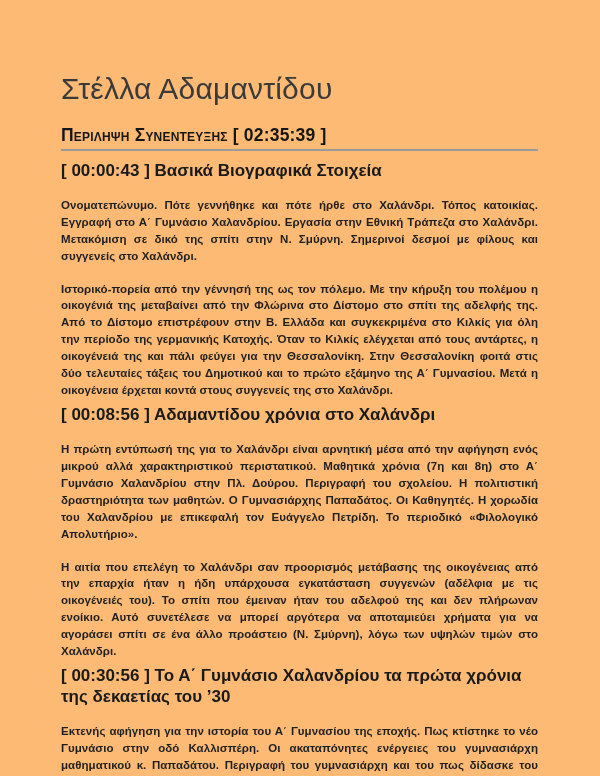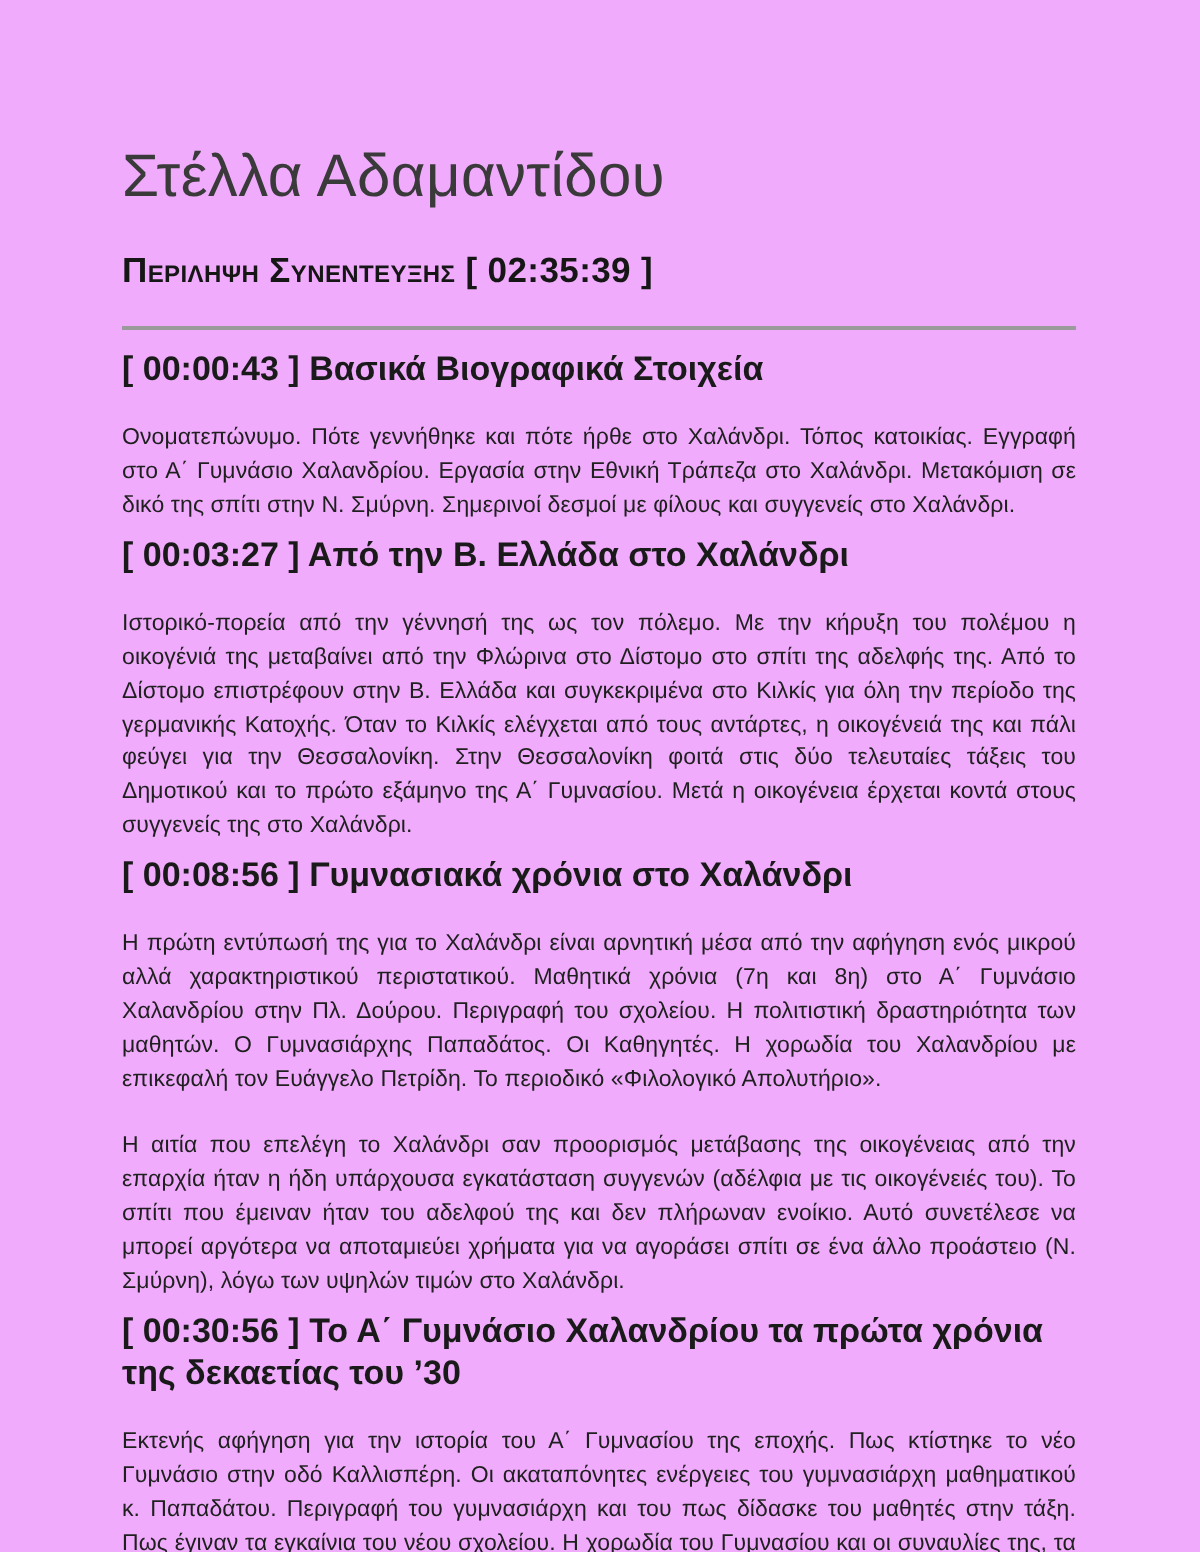--- a/index.html
+++ b/index.html
@@ -1,56 +1,56 @@
 <!DOCTYPE html>
 <html lang="el"><head>
 <meta charset="utf-8">
 <style>
   html, body { margin: 0; padding: 0; background: #e9e9e9; }
   .page {
     position: relative;
     width: 600px;
     height: 776px;
     margin: 0 auto;
-    background: #f0abfc;
+    background: #fdba74;
     box-sizing: border-box;
     padding: 72px 62px 0 61px;
     overflow: hidden;
     font-family: "Liberation Sans", sans-serif;
     color: #1f1f1f;
   }
   .doc-title {
     font-size: 30px;
     font-weight: 400;
     color: #3a3a3a;
     line-height: 1.15;
     margin: 0 0 18px 0;
     letter-spacing: 0.2px;
   }
   .summary-heading {
     font-size: 17.5px;
     font-weight: 700;
     color: #161616;
     line-height: 1.15;
-    padding-bottom: 18px;
+    padding-bottom: 4px;
     border-bottom: 2px solid #9a9a9a;
     margin: 0 0 9px 0;
     letter-spacing: 0.2px;
   }
   .summary-heading .sc { font-variant: small-caps; }
   .section-heading {
     font-size: 17px;
     font-weight: 700;
     color: #1a1a1a;
     line-height: 1.25;
     margin: 5px 0 5px 0;
   }
   .section-body {
     font-size: 11.5px;
-    font-weight: 400;
+    font-weight: 700;
     color: #1f1f1f;
     line-height: 16.9px;
     text-align: justify;
     margin: 16px 0 5px 0;
     letter-spacing: 0.05px;
   }
 </style>
 </head>
 <body>
 
@@ -65,31 +65,27 @@
 
   <div class="section">
     <h2 class="section-heading">
       <span>[ 00:00:43 ]</span>
       <span>Βασικά Βιογραφικά Στοιχεία</span>
     </h2>
     <p class="section-body">Ονοματεπώνυμο. Πότε γεννήθηκε και πότε ήρθε στο Χαλάνδρι. Τόπος κατοικίας. Εγγραφή στο Α΄ Γυμνάσιο Χαλανδρίου. Εργασία στην Εθνική Τράπεζα στο Χαλάνδρι. Μετακόμιση σε δικό της σπίτι στην Ν. Σμύρνη. Σημερινοί δεσμοί με φίλους και συγγενείς στο Χαλάνδρι.</p>
   </div>
 
   <div class="section">
-    <h2 class="section-heading">
-      <span>[ 00:03:27 ]</span>
-      <span>Από την Β. Ελλάδα στο Χαλάνδρι</span>
-    </h2>
     <p class="section-body">Ιστορικό-πορεία από την γέννησή της ως τον πόλεμο. Με την κήρυξη του πολέμου η οικογένιά της μεταβαίνει από την Φλώρινα στο Δίστομο στο σπίτι της αδελφής της. Από το Δίστομο επιστρέφουν στην Β. Ελλάδα και συγκεκριμένα στο Κιλκίς για όλη την περίοδο της γερμανικής Κατοχής. Όταν το Κιλκίς ελέγχεται από τους αντάρτες, η οικογένειά της και πάλι φεύγει για την Θεσσαλονίκη. Στην Θεσσαλονίκη φοιτά στις δύο τελευταίες τάξεις του Δημοτικού και το πρώτο εξάμηνο της Α΄ Γυμνασίου. Μετά η οικογένεια έρχεται κοντά στους συγγενείς της στο Χαλάνδρι.</p>
   </div>
 
   <div class="section">
     <h2 class="section-heading">
       <span>[ 00:08:56 ]</span>
-      <span>Γυμνασιακά χρόνια στο Χαλάνδρι</span>
+      <span>Αδαμαντίδου χρόνια στο Χαλάνδρι</span>
     </h2>
     <p class="section-body">Η πρώτη εντύπωσή της για το Χαλάνδρι είναι αρνητική μέσα από την αφήγηση ενός μικρού αλλά χαρακτηριστικού περιστατικού. Μαθητικά χρόνια (7η και 8η) στο Α΄ Γυμνάσιο Χαλανδρίου στην Πλ. Δούρου. Περιγραφή του σχολείου. Η πολιτιστική δραστηριότητα των μαθητών. Ο Γυμνασιάρχης Παπαδάτος. Οι Καθηγητές. Η χορωδία του Χαλανδρίου με επικεφαλή τον Ευάγγελο Πετρίδη. Το περιοδικό «Φιλολογικό Απολυτήριο».</p>
   </div>
 
   <div class="section">
     <p class="section-body">Η αιτία που επελέγη το Χαλάνδρι σαν προορισμός μετάβασης της οικογένειας από την επαρχία ήταν η ήδη υπάρχουσα εγκατάσταση συγγενών (αδέλφια με τις οικογένειές του). Το σπίτι που έμειναν ήταν του αδελφού της και δεν πλήρωναν ενοίκιο. Αυτό συνετέλεσε να μπορεί αργότερα να αποταμιεύει χρήματα για να αγοράσει σπίτι σε ένα άλλο προάστειο (Ν. Σμύρνη), λόγω των υψηλών τιμών στο Χαλάνδρι.</p>
   </div>
 
   <div class="section">
     <h2 class="section-heading">

